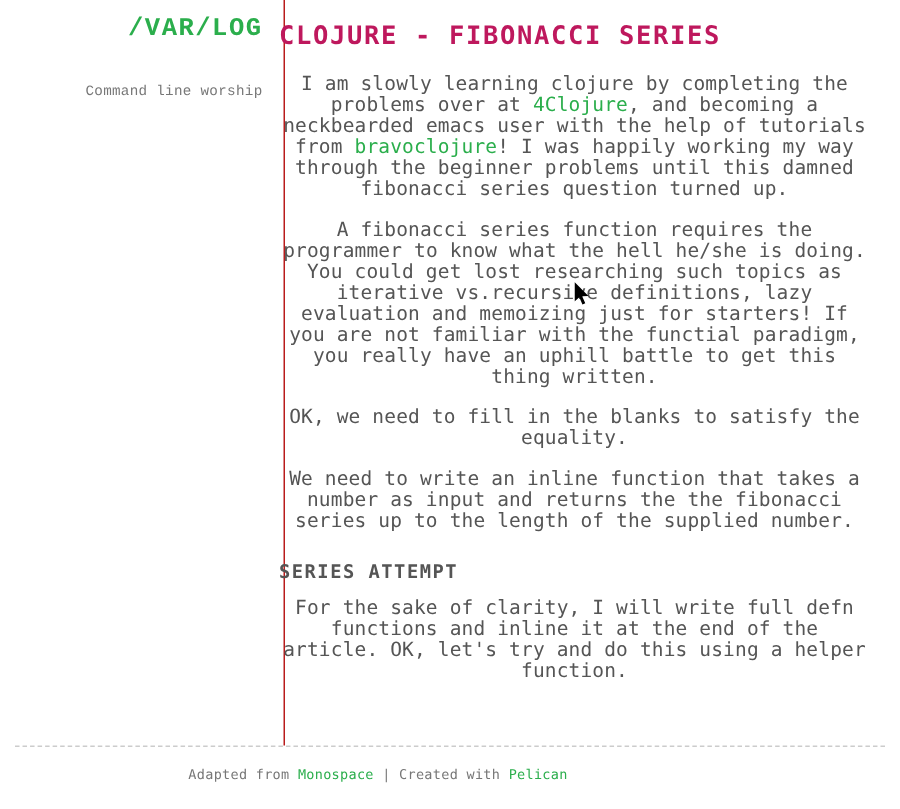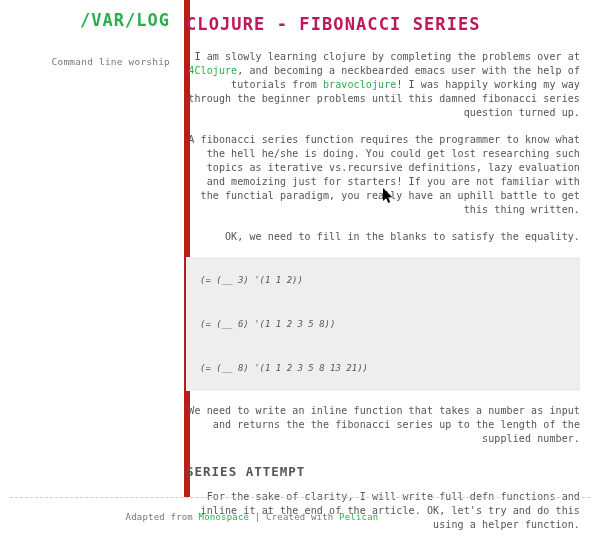--- a/index.html
+++ b/index.html
@@ -18,22 +18,23 @@
     height: 539px;
     overflow: hidden;
   }
   
   .sidebar {
     position: absolute;
     left: 0;
     top: 0;
     width: 190px;
     height: 497px;
-    border-right: 6px solid #b91c1c;
+    border-right: 1px solid #b91c1c;
     padding-top: 6px;
+    font-family: Liberation Mono, monospace;
   }
   .site-title {
     text-align: right;
     padding-right: 14px;
     font-size: 17px;
     font-weight: bold;
     letter-spacing: 1px;
     color: #2bae4c;
     text-decoration: none;
     display: block;
@@ -63,26 +64,26 @@
     margin: 6px 0 16px 0;
     line-height: 20px;
   }
   .article-date {
     font-size: 9px;
     color: #888888;
     margin: 10px 0 12px 0;
     letter-spacing: 0.2px;
   }
   p.body {
-    font-size: 10px;
+    font-size: 13px;
     line-height: 14px;
     color: #555555;
     margin: 0 0 13px 0;
     letter-spacing: 0.1px;
-    text-align: right;
+    text-align: center;
   }
   a.inline-link {
     color: #2bae4c;
     text-decoration: none;
   }
   h2.section-title {
     font-size: 12.5px;
     font-weight: bold;
     letter-spacing: 1px;
     color: #555555;
@@ -143,25 +144,20 @@
 
     <h1 class="article-title">CLOJURE - FIBONACCI SERIES</h1>
 
     <p class="body">
       <span>I am slowly learning clojure by completing the problems over at </span><a class="inline-link" href="#">4Clojure</a><span>, and becoming a neckbearded emacs user with the help of tutorials from </span><a class="inline-link" href="#">bravoclojure</a><span>! I was happily working my way through the beginner problems until this damned fibonacci series question turned up.</span>
     </p>
 
     <p class="body">A fibonacci series function requires the programmer to know what the hell he/she is doing. You could get lost researching such topics as iterative vs.recursive definitions, lazy evaluation and memoizing just for starters! If you are not familiar with the functial paradigm, you really have an uphill battle to get this thing written.</p>
 
     <p class="body">OK, we need to fill in the blanks to satisfy the equality.</p>
-    <pre class="code-block">(= (__ 3) '(1 1 2))
-
-(= (__ 6) '(1 1 2 3 5 8))
-
-(= (__ 8) '(1 1 2 3 5 8 13 21))</pre>
     <p class="body">We need to write an inline function that takes a number as input and returns the the fibonacci series up to the length of the supplied number.</p>
 
     <h2 class="section-title">SERIES ATTEMPT</h2>
     <p class="body">For the sake of clarity, I will write full defn functions and inline it at the end of the article. OK, let's try and do this using a helper function.</p>
 
   </div>
 
   <div class="footer-rule"></div>
   <div class="footer">
     <span>Adapted from </span><a href="#">Monospace</a><span> | Created with </span><a href="#">Pelican</a>

